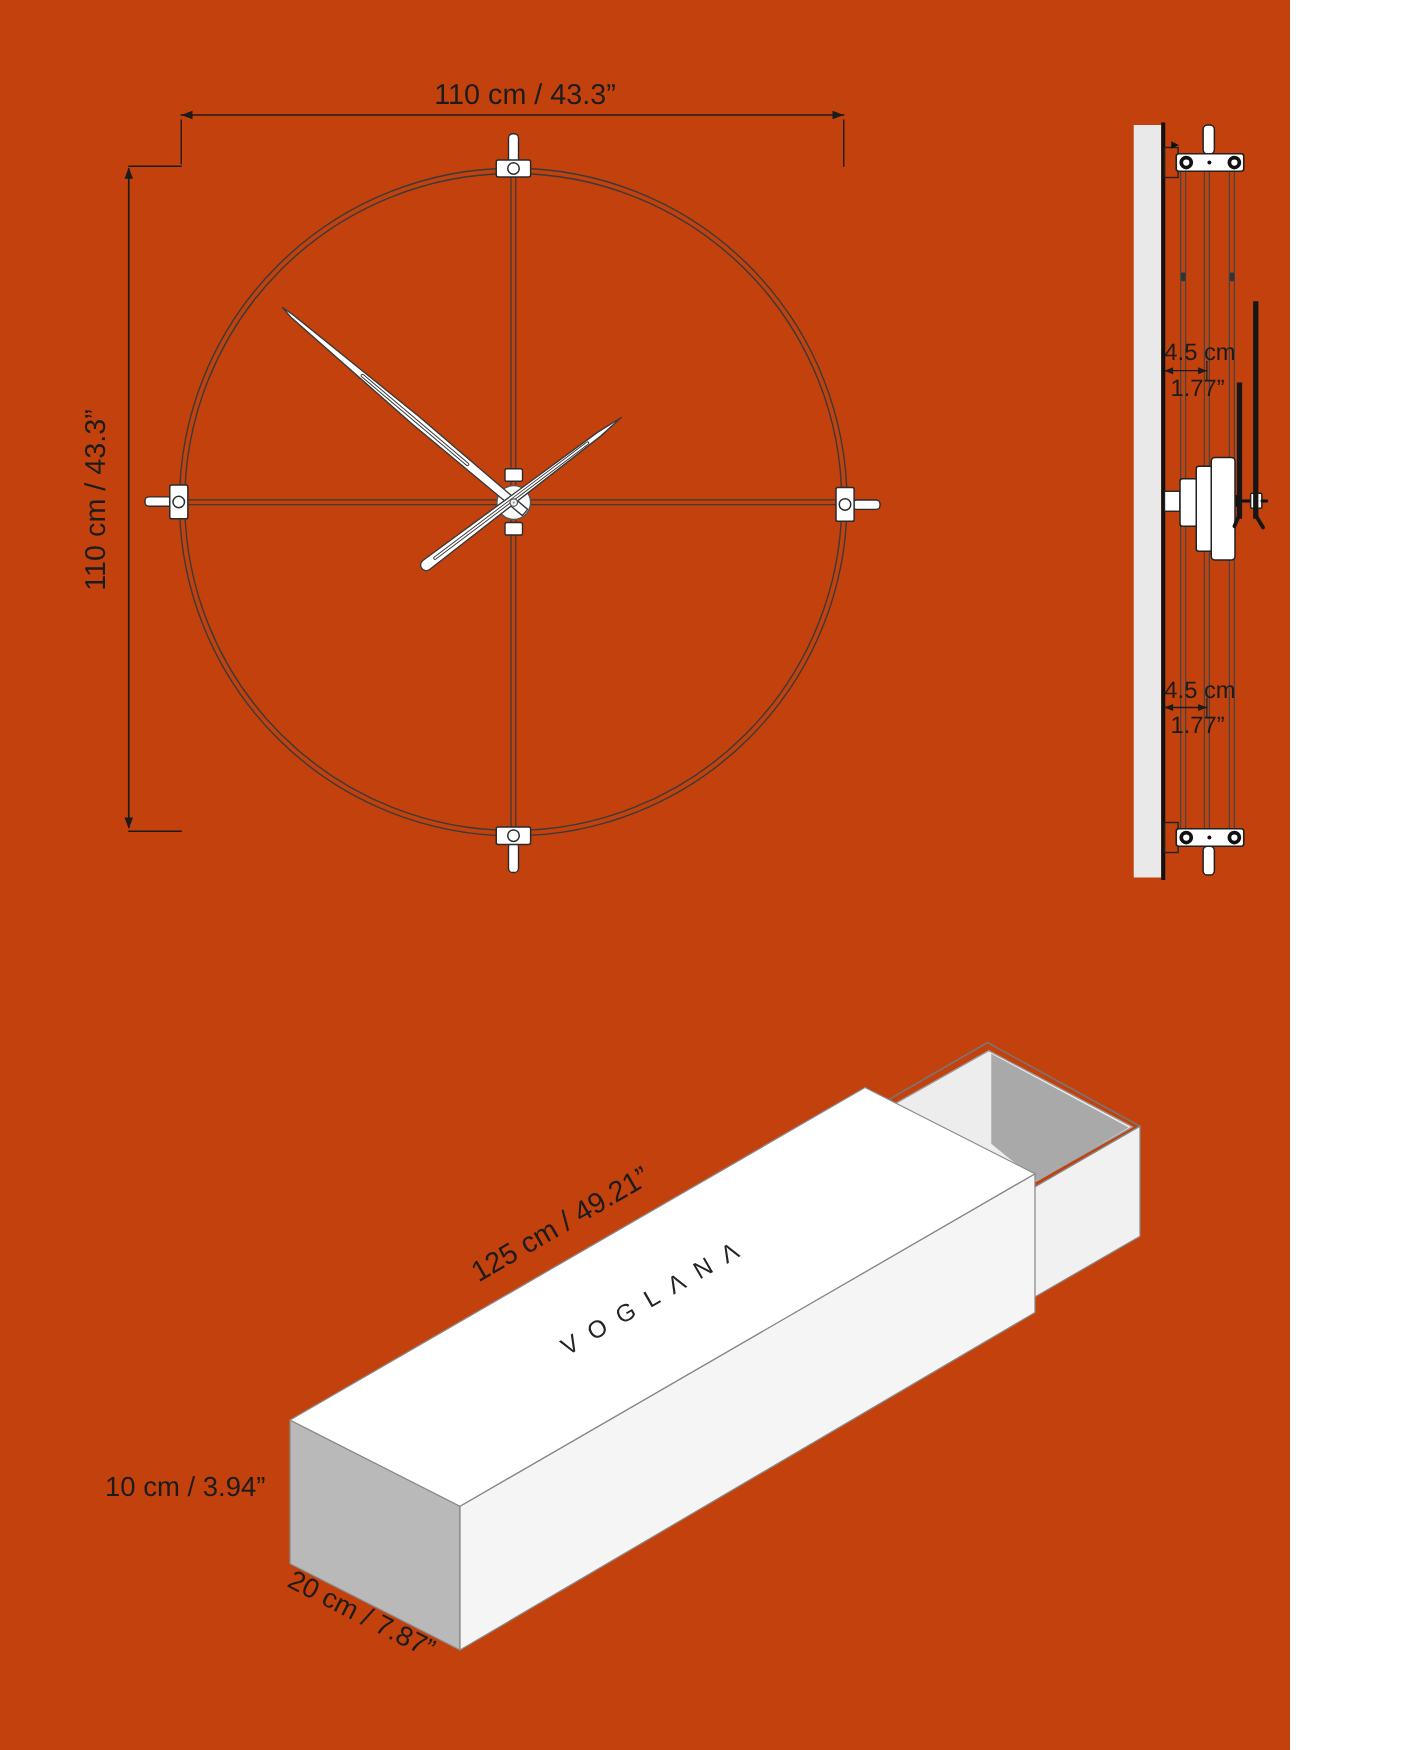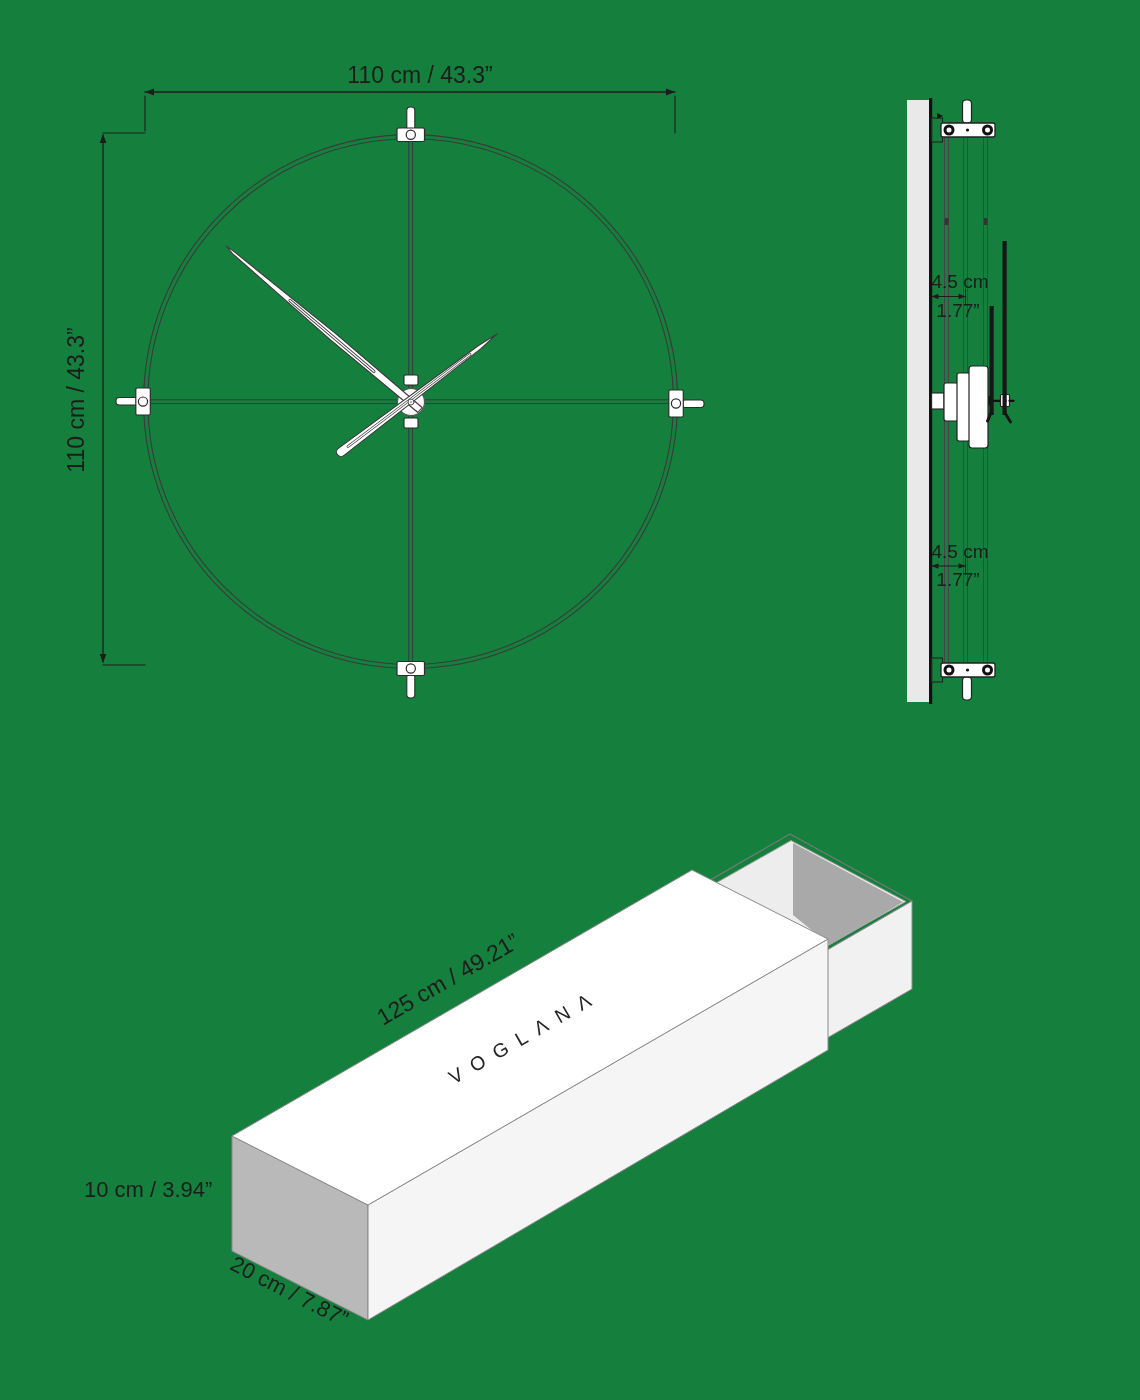--- a/index.html
+++ b/index.html
@@ -1,16 +1,16 @@
 <!DOCTYPE html>
 <html><head>
 <meta charset="utf-8">
 <style>
   html,body{margin:0;padding:0;background:#ffffff;}
-  .canvas{position:relative;width:1140px;height:1400px;background:#15803d;overflow:hidden;
+  .canvas{position:relative;width:1032px;height:1400px;background:#c2410c;overflow:hidden;
           font-family:"Liberation Sans", sans-serif;}
   svg text{font-family:"Liberation Sans", sans-serif;fill:#1c1c1c;}
   .dim-text{font-size:23px;}
   .dim-text-small{font-size:19px;}
   .box-text{font-size:22px;}
   .brand-text{font-size:19.5px;letter-spacing:11px;fill:#242424;}
   .len-text{font-size:23px;}
 </style>
 </head>
 <body>

